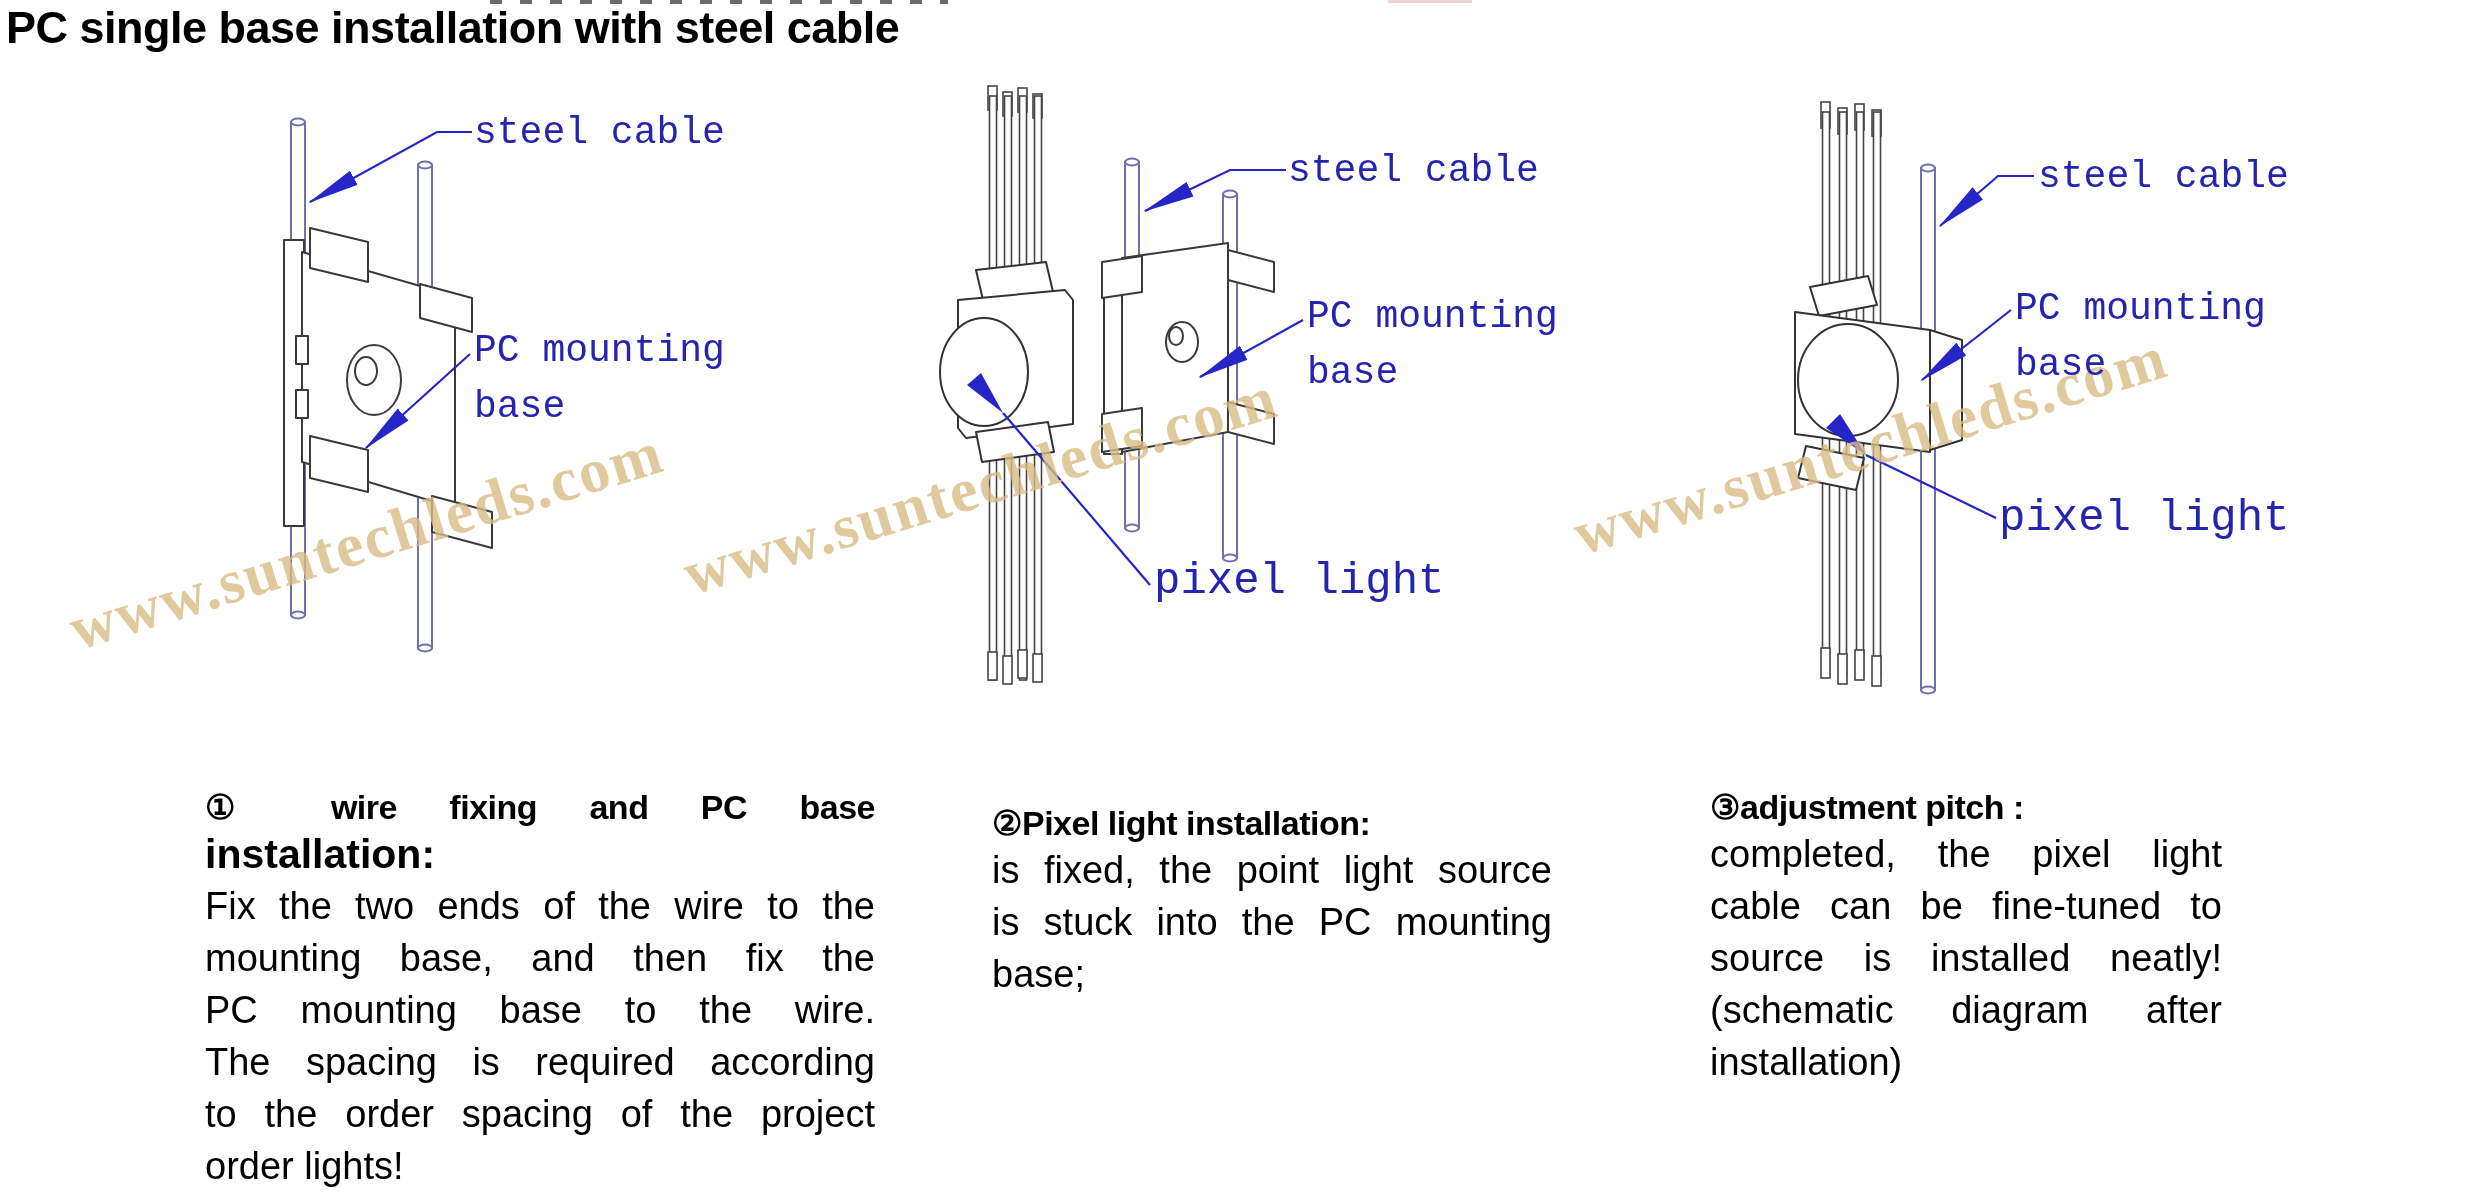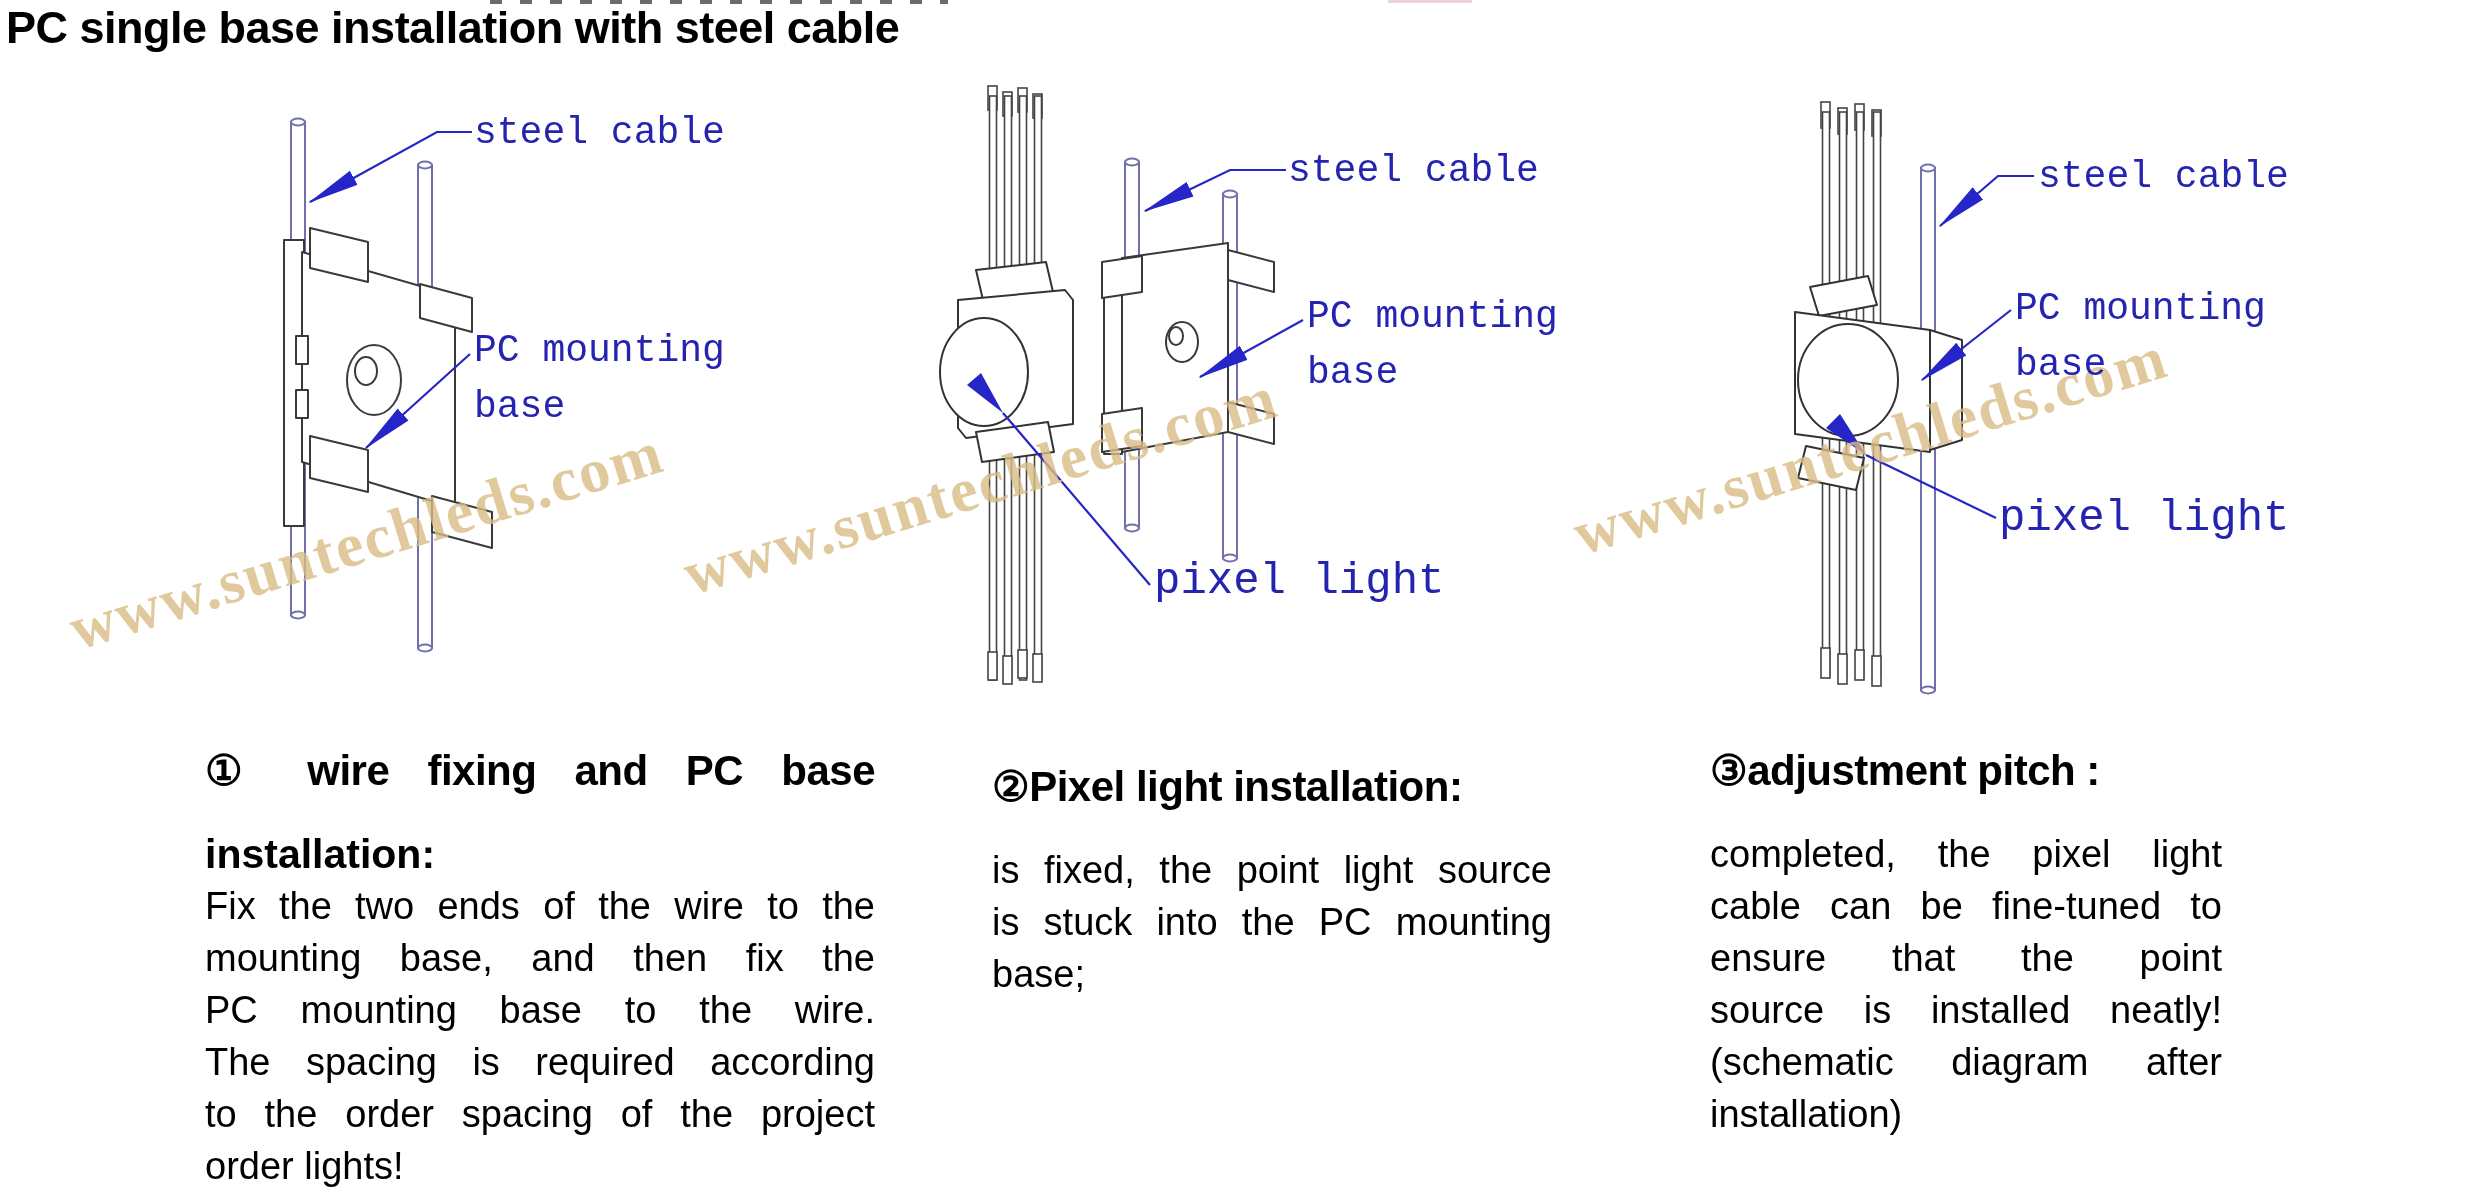--- a/index.html
+++ b/index.html
@@ -37,22 +37,23 @@
   .cad-label{
     position:absolute;z-index:3;
     font-family:"Liberation Mono", monospace;
     font-size:38px;line-height:42px;color:#2424b0;white-space:nowrap;
   }
   .cad-label .l2{display:block;margin-top:14px;}
   .cad-label.big{font-size:44px;}
   .icol{position:absolute;z-index:3;font-family:"Liberation Sans", sans-serif;}
   .ihead{
     position:absolute;left:0;
-    font-size:42px;font-weight:bold;letter-spacing:-0.5px;line-height:46px;
+    font-size:34px;font-weight:bold;letter-spacing:-0.5px;line-height:46px;
     white-space:nowrap;
+    margin-top:36px;
   }
   .ihead.jfull{white-space:normal;width:100%;text-align:justify;text-align-last:justify;}
   .ibody{position:absolute;left:0;width:100%;font-size:38px;line-height:52px;}
   .ibody .jl{height:52px;text-align:justify;text-align-last:justify;white-space:nowrap0;}
   .ibody .jl:last-child{text-align:left;text-align-last:left;}
   .h2line{position:absolute;left:0;font-size:41px;font-weight:bold;line-height:52px;}
 </style>
 </head>
 <body>
 
@@ -235,20 +236,19 @@
       <div class="jl">is stuck into the PC mounting</div>
       <div class="jl">base;</div>
     </div>
   </div>
 
   <div class="icol" style="left:1710px;top:0;width:512px;height:1201px;">
     <div class="ihead" style="top:748px;">③adjustment pitch :</div>
     <div class="ibody" style="top:828px;">
       <div class="jl">completed, the pixel light</div>
       <div class="jl">cable can be fine-tuned to</div>
-      <div class="jl">ensure that the point</div>
       <div class="jl">source is installed neatly!</div>
       <div class="jl">(schematic diagram after</div>
       <div class="jl">installation)</div>
     </div>
   </div>
 
 </div>
 
 </body></html>

